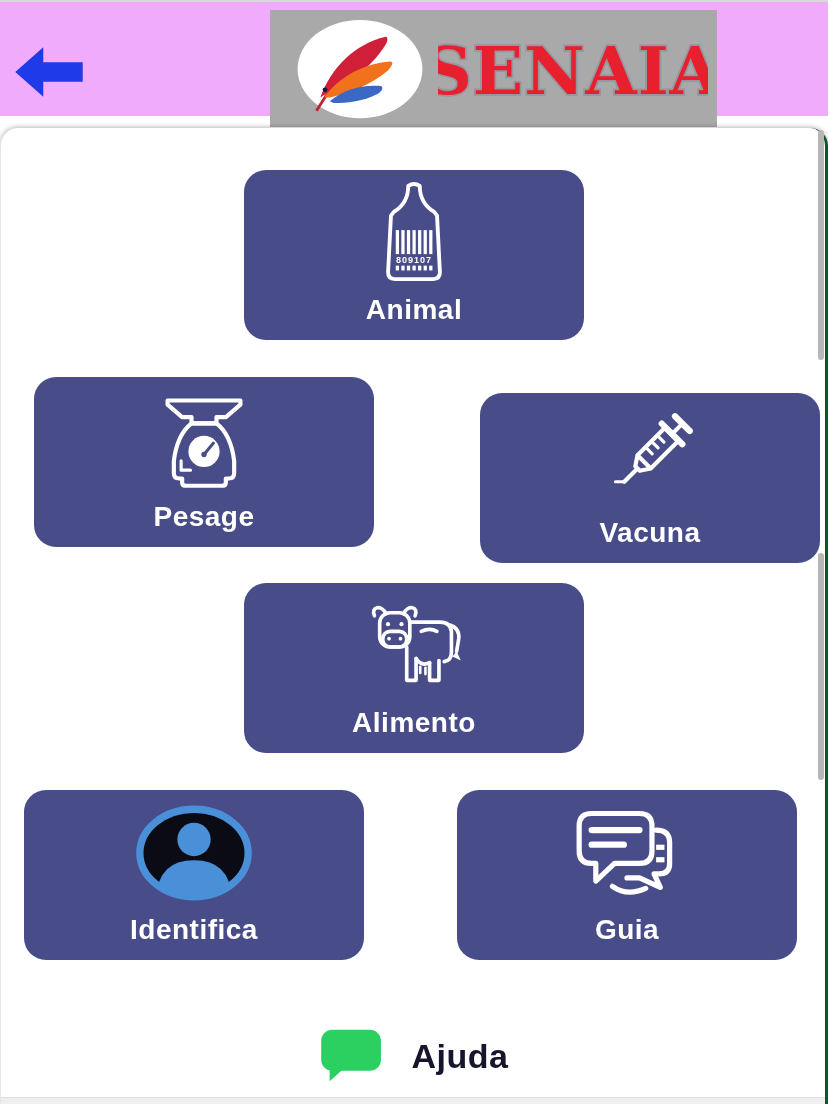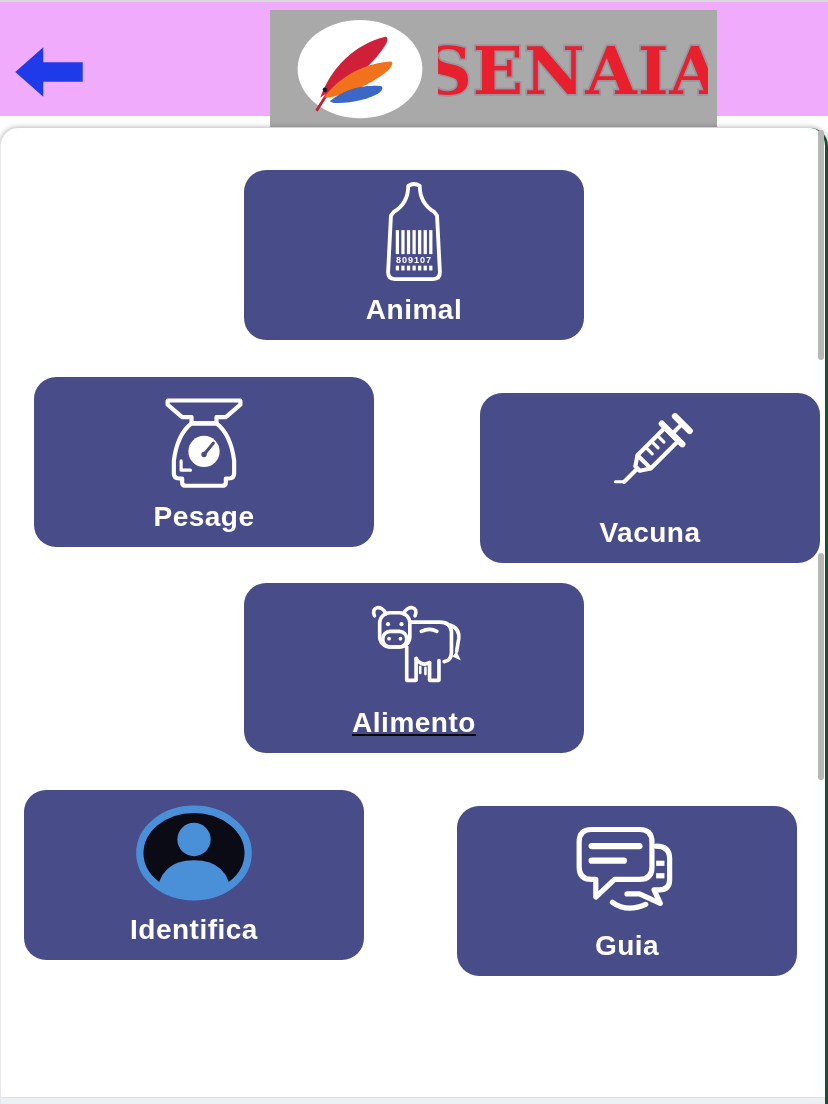--- a/index.html
+++ b/index.html
@@ -37,23 +37,23 @@
     display:flex;flex-direction:column;align-items:center;justify-content:flex-end;
     padding:0 0 16px 0;box-sizing:border-box;
   }
   .menu-btn .icon{flex:1;display:flex;align-items:center;justify-content:center;width:100%;}
   .menu-btn .lbl{
     color:#ffffff;font-weight:bold;font-size:28px;letter-spacing:0.5px;line-height:1;
   }
   .btn-animal    {left:243px;top:42px;}
   .btn-pesage    {left:33px; top:249px;justify-content:space-between;}
   .btn-vacuna    {left:456px;top:265px;margin-left:23px;}
-  .btn-alimento  {left:243px;top:455px;text-decoration:underline;}
+  .btn-alimento  {left:243px;top:455px;}
   .btn-identifica{left:23px; top:662px;}
-  .btn-guia      {left:456px;top:662px;margin-top:16px;}
+  .btn-guia      {left:456px;top:662px;}
   
   .help-row{
     position:absolute;left:0;top:898px;width:100%;
     display:flex;align-items:center;justify-content:center;gap:26px;
     background:none;border:none;cursor:pointer;
   }
   .help-label{font-size:34px;font-weight:bold;color:#15152b;letter-spacing:0.5px;}
   
   .scroll-thumb{
     position:absolute;right:1px;width:6px;background:#b7b7b7;border-radius:3px;
@@ -209,18 +209,29 @@
           <path d="M88 28 Q101 28 101 40 L101 60 Q101 70 91 70 L86 70 L92 83 L72 74 L60 74"></path>
           <path d="M46 82 Q60 92 78 84"></path>
         </g>
         <rect x="88" y="42" width="8" height="5" fill="#ffffff"></rect>
         <rect x="88" y="54" width="8" height="5" fill="#ffffff"></rect>
       </svg>
     </span>
     <span class="lbl">Guia</span>
   </button>
 
+  <button class="help-row">
+    <span>
+      <svg width="68" height="56" viewBox="0 0 72 60">
+        <g fill="#2bd061">
+          <rect x="3" y="3" width="64" height="44" rx="12"></rect>
+          <path d="M12 42 L12 58 L30 42 Z"></path>
+        </g>
+      </svg>
+    </span>
+    <span class="help-label">Ajuda</span>
+  </button>
 
   <div class="scroll-thumb seg-a"></div>
   <div class="scroll-thumb seg-b"></div>
 
   <div class="bottom-strip"></div>
 </div>
 
 </body></html>

